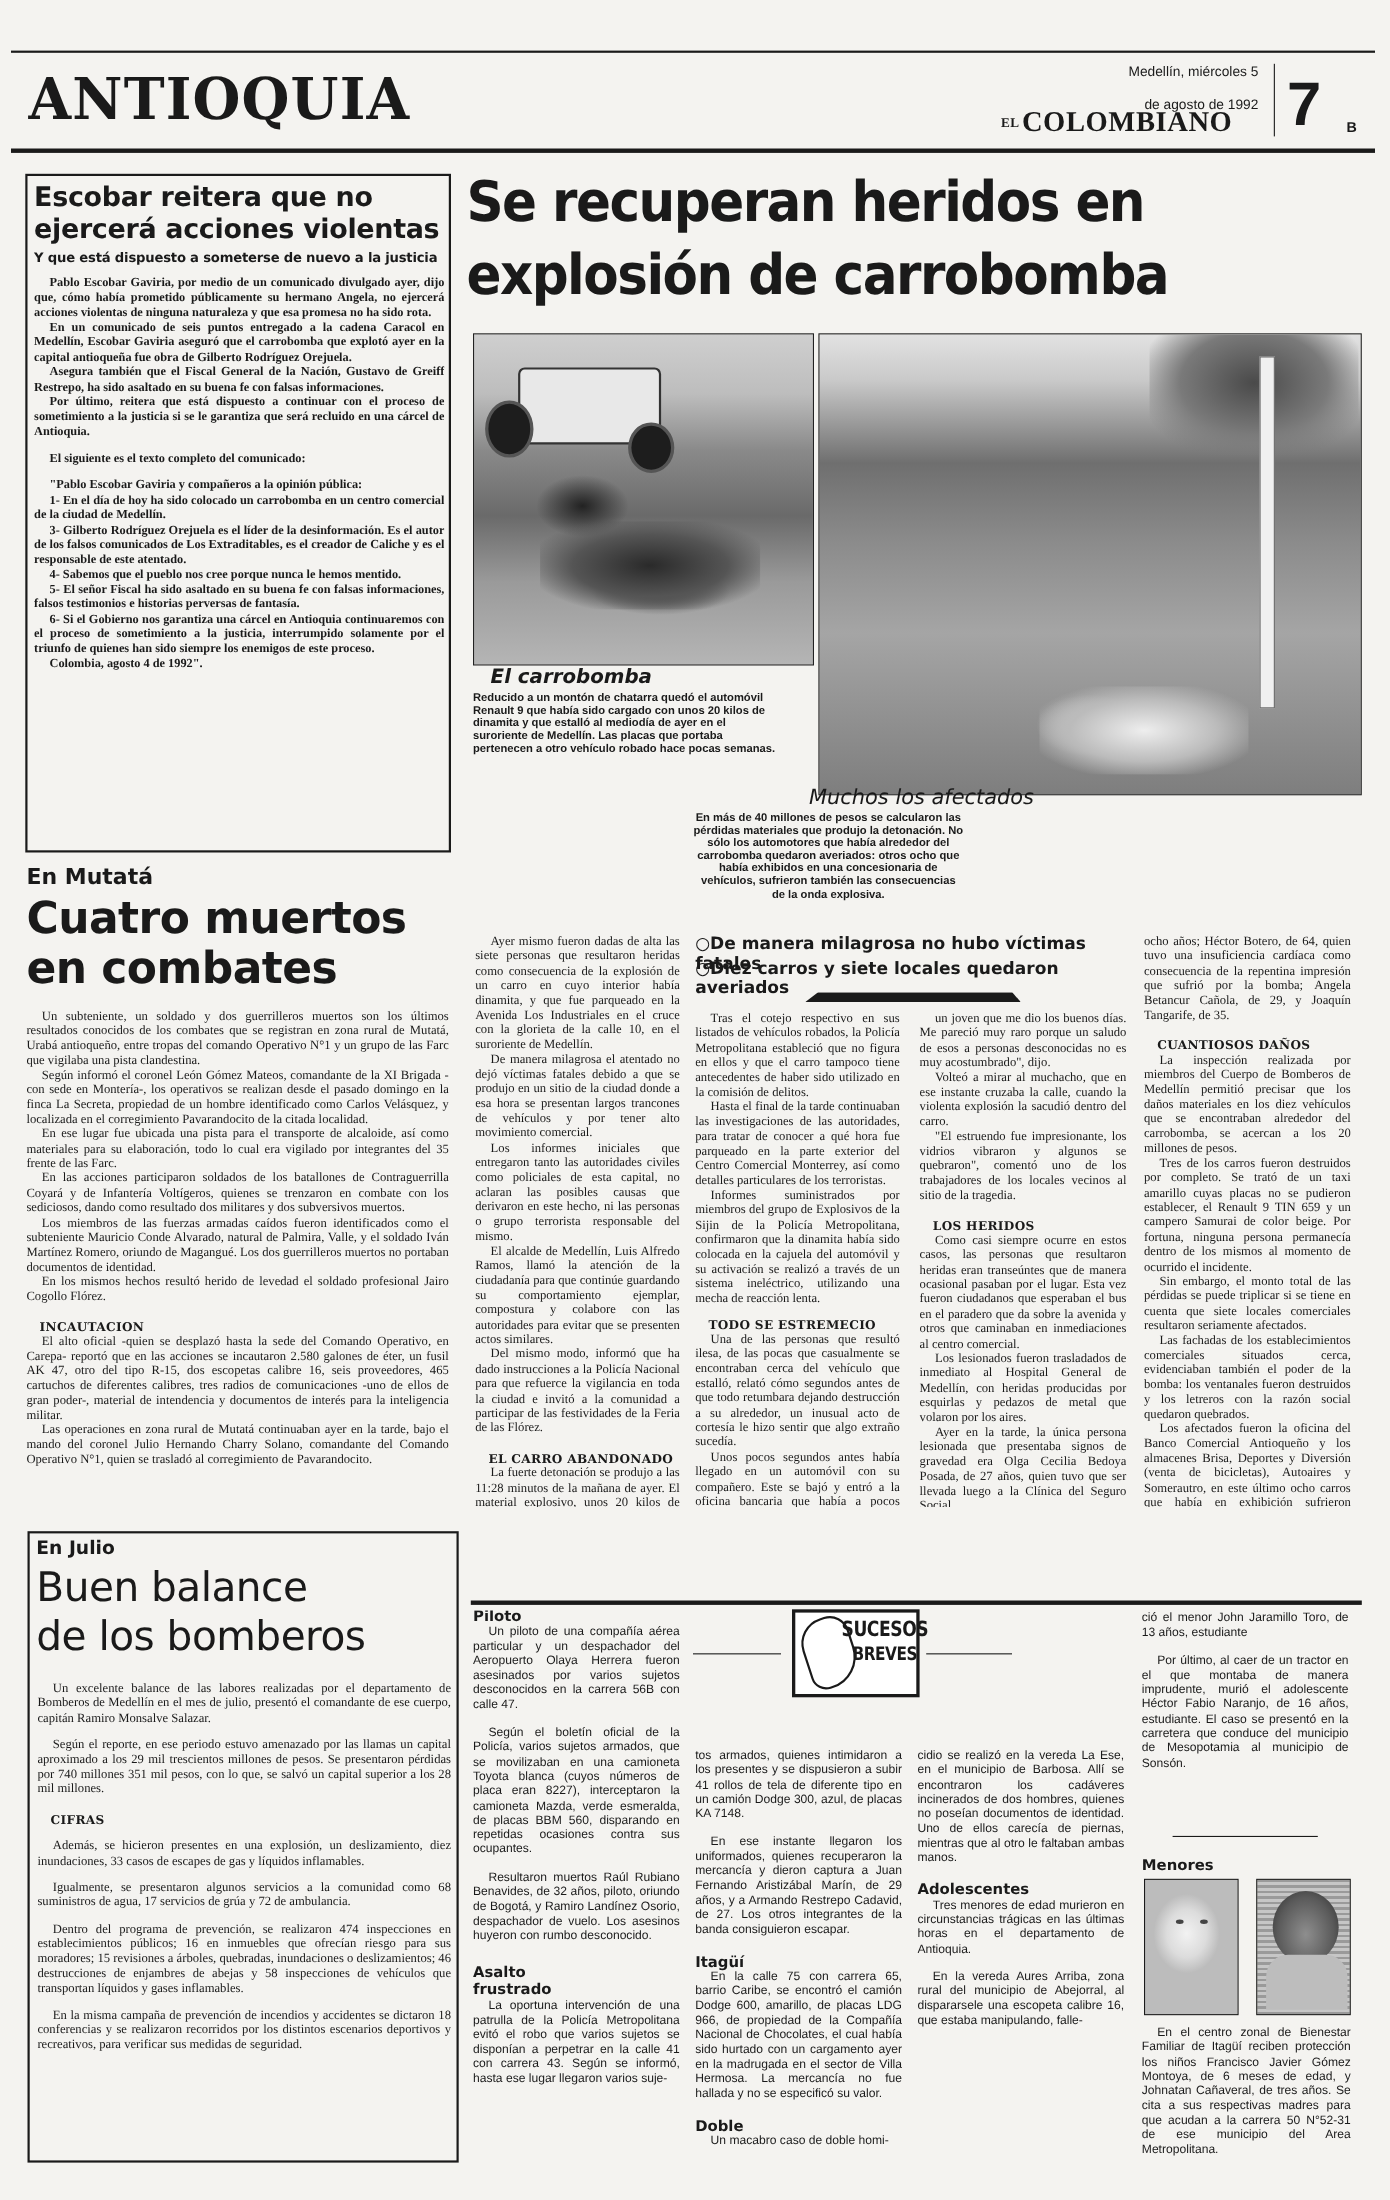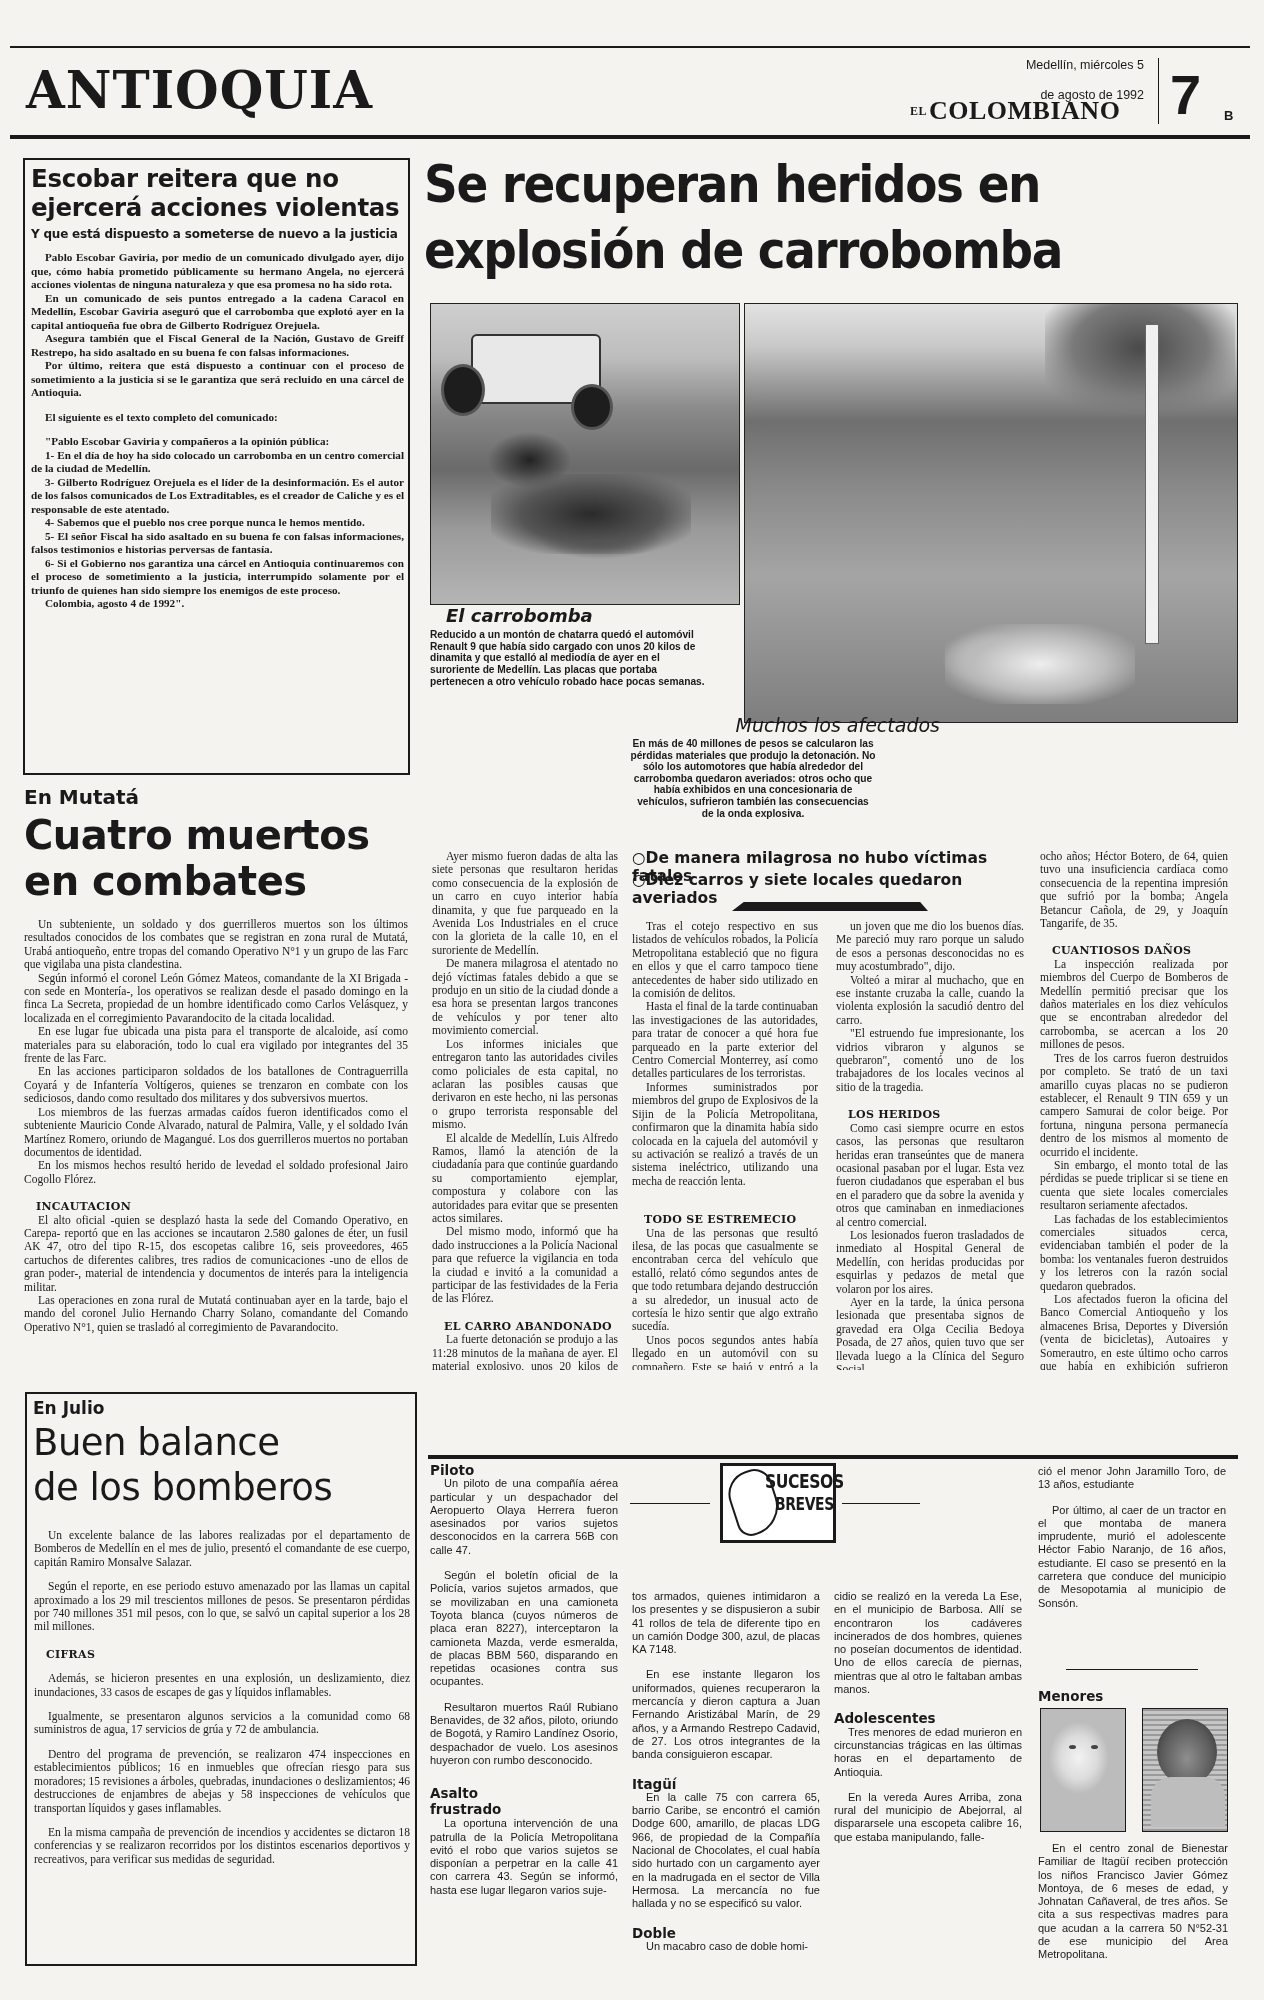--- a/index.html
+++ b/index.html
@@ -118,21 +118,21 @@
   <p>Los informes iniciales que entregaron tanto las autoridades civiles como policiales de esta capital, no aclaran las posibles causas que derivaron en este hecho, ni las personas o grupo terrorista responsable del mismo.</p>
   <p>El alcalde de Medellín, Luis Alfredo Ramos, llamó la atención de la ciudadanía para que continúe guardando su comportamiento ejemplar, compostura y colabore con las autoridades para evitar que se presenten actos similares.</p>
   <p>Del mismo modo, informó que ha dado instrucciones a la Policía Nacional para que refuerce la vigilancia en toda la ciudad e invitó a la comunidad a participar de las festividades de la Feria de las Flórez.</p>
   <div class="subhead" style="margin-top:14px;">EL CARRO ABANDONADO</div>
   <p>La fuerte detonación se produjo a las 11:28 minutos de la mañana de ayer. El material explosivo, unos 20 kilos de dinamita, estaba escondido en el interior de un automóvil Renault 9 de color blanco, marcado con las placas MLB 567.</p>
 </div>
 <div class="col body-text" style="left:632px;top:920px;width:186px;height:450px;">
   <p>Tras el cotejo respectivo en sus listados de vehículos robados, la Policía Metropolitana estableció que no figura en ellos y que el carro tampoco tiene antecedentes de haber sido utilizado en la comisión de delitos.</p>
   <p>Hasta el final de la tarde continuaban las investigaciones de las autoridades, para tratar de conocer a qué hora fue parqueado en la parte exterior del Centro Comercial Monterrey, así como detalles particulares de los terroristas.</p>
   <p>Informes suministrados por miembros del grupo de Explosivos de la Sijin de la Policía Metropolitana, confirmaron que la dinamita había sido colocada en la cajuela del automóvil y su activación se realizó a través de un sistema ineléctrico, utilizando una mecha de reacción lenta.</p>
-  <div class="subhead" style="margin-top:25px;">TODO SE ESTREMECIO</div>
+  <div class="subhead" style="margin-top:10px;">TODO SE ESTREMECIO</div>
   <p>Una de las personas que resultó ilesa, de las pocas que casualmente se encontraban cerca del vehículo que estalló, relató cómo segundos antes de que todo retumbara dejando destrucción a su alrededor, un inusual acto de cortesía le hizo sentir que algo extraño sucedía.</p>
   <p>Unos pocos segundos antes había llegado en un automóvil con su compañero. Este se bajó y entró a la oficina bancaria que había a pocos metros y que estaba a punto de cerrar sus puertas al público. "Cuando esperaba a que regresara, pasó por mi lado</p>
 </div>
 <div class="col body-text" style="left:836px;top:920px;width:188px;height:450px;">
   <p>un joven que me dio los buenos días. Me pareció muy raro porque un saludo de esos a personas desconocidas no es muy acostumbrado", dijo.</p>
   <p>Volteó a mirar al muchacho, que en ese instante cruzaba la calle, cuando la violenta explosión la sacudió dentro del carro.</p>
   <p>"El estruendo fue impresionante, los vidrios vibraron y algunos se quebraron", comentó uno de los trabajadores de los locales vecinos al sitio de la tragedia.</p>
   <div class="subhead" style="margin-top:14px;">LOS HERIDOS</div>
   <p>Como casi siempre ocurre en estos casos, las personas que resultaron heridas eran transeúntes que de manera ocasional pasaban por el lugar. Esta vez fueron ciudadanos que esperaban el bus en el paradero que da sobre la avenida y otros que caminaban en inmediaciones al centro comercial.</p>
   <p>Los lesionados fueron trasladados de inmediato al Hospital General de Medellín, con heridas producidas por esquirlas y pedazos de metal que volaron por los aires.</p>

